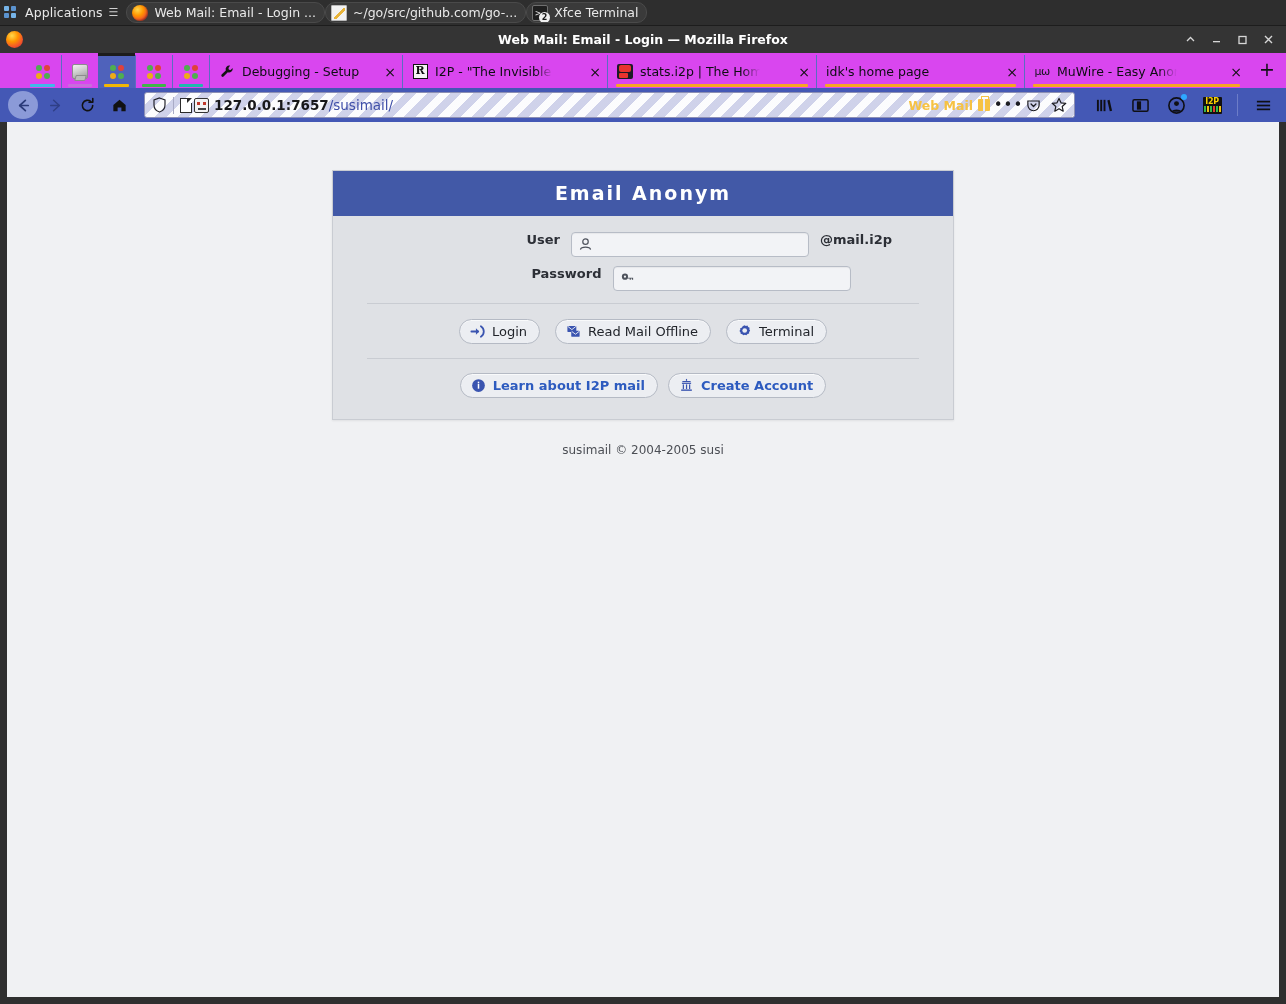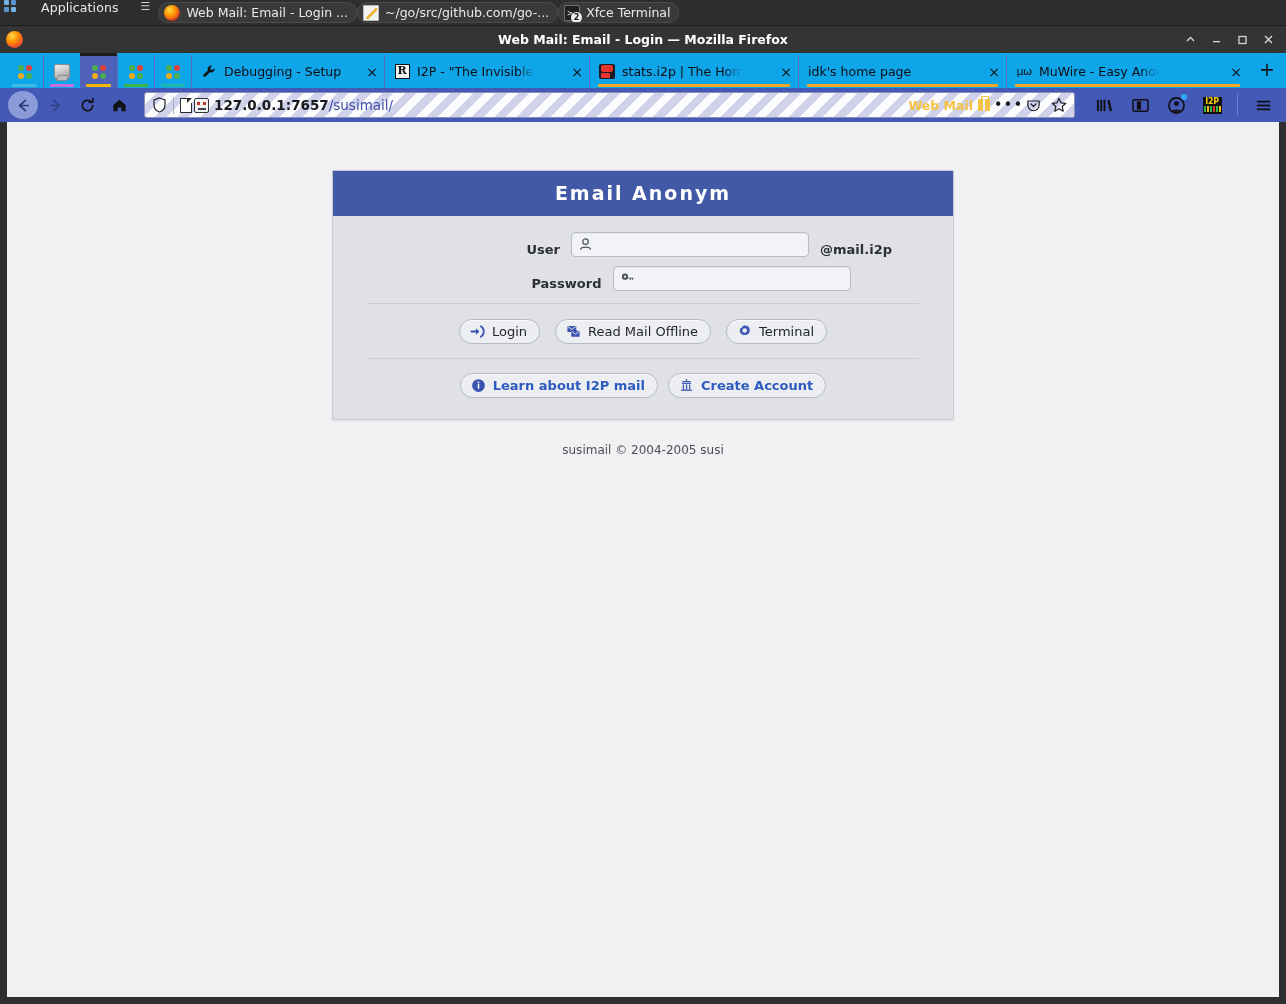--- a/index.html
+++ b/index.html
@@ -12,21 +12,21 @@
 
   
   .taskbar {
     height: 26px;
     background: #2e2e2e;
     display: flex;
     align-items: stretch;
     border-bottom: 1px solid #1d1d1d;
   }
   .tb-apps {
-    display: flex; align-items: flex-start; gap: 21px;
+    display: flex; align-items: center; gap: 5px;
     padding: 0 6px 0 4px;
     color: #e8e8e8; font-size: 12.5px;
     white-space: nowrap;
   }
   .tb-apps-label { letter-spacing: .1px; }
   .tb-apps-menuglyph { color: #cfcfcf; font-size: 11px; margin-left: 1px; }
   .tb-win {
     display: flex; align-items: center; gap: 6px;
     background: #3a3a3a;
     border: 1px solid #4a4a4a;
@@ -79,23 +79,23 @@
     position:absolute; left:0; right:0; text-align:center;
     color:#ffffff; font-size:12.5px; font-weight:bold;
     pointer-events:none;
   }
   .wbtns { margin-left:auto; display:flex; gap:13px; align-items:center; padding-right:6px; z-index:2;}
   .wbtn { color:#d7d7d7; font-size:13px; line-height:1; cursor:default; width:13px; text-align:center;}
   .wbtn svg { display:block; }
 
   
   .tabstrip {
-    height: 35px; background:#0ea5e9;
+    height: 35px; background:#d946ef;
     display:flex; align-items:flex-end;
-    padding-left:6px;
+    padding-left:24px;
   }
   .ptab {
     width:37px; height:33px;
     display:flex; align-items:center; justify-content:center;
     position:relative;
     border-left:1px solid #5b6dc2;
     flex:0 0 37px;
   }
   .ptab:first-child { border-left:none; }
   .ptab .dots {
@@ -205,21 +205,21 @@
     background:#dfe1e5;
     box-shadow:0 1px 2px rgba(0,0,0,.07);
   }
   .card-header {
     background:#4259a7; color:#ffffff;
     text-align:center; font-size:19px; font-weight:bold;
     letter-spacing:2px;
     padding:11px 0 12px;
   }
   .card-body { padding:16px 0 4px; }
-  .formrow { display:flex; align-items:flex-end; justify-content:center; margin-bottom:9px; }
+  .formrow { display:flex; align-items:flex-start; justify-content:center; margin-bottom:9px; }
   .formrow label {
     width:177px; text-align:right; padding-right:11px;
     font-size:13px; font-weight:bold; color:#2c2f36;
   }
   .inputbox {
     width:238px; height:25px;
     border:1px solid #b7bcc6; border-radius:4px;
     background:#f2f3f6;
     display:flex; align-items:center;
     box-shadow: inset 0 1px 1px rgba(0,0,0,.05);

